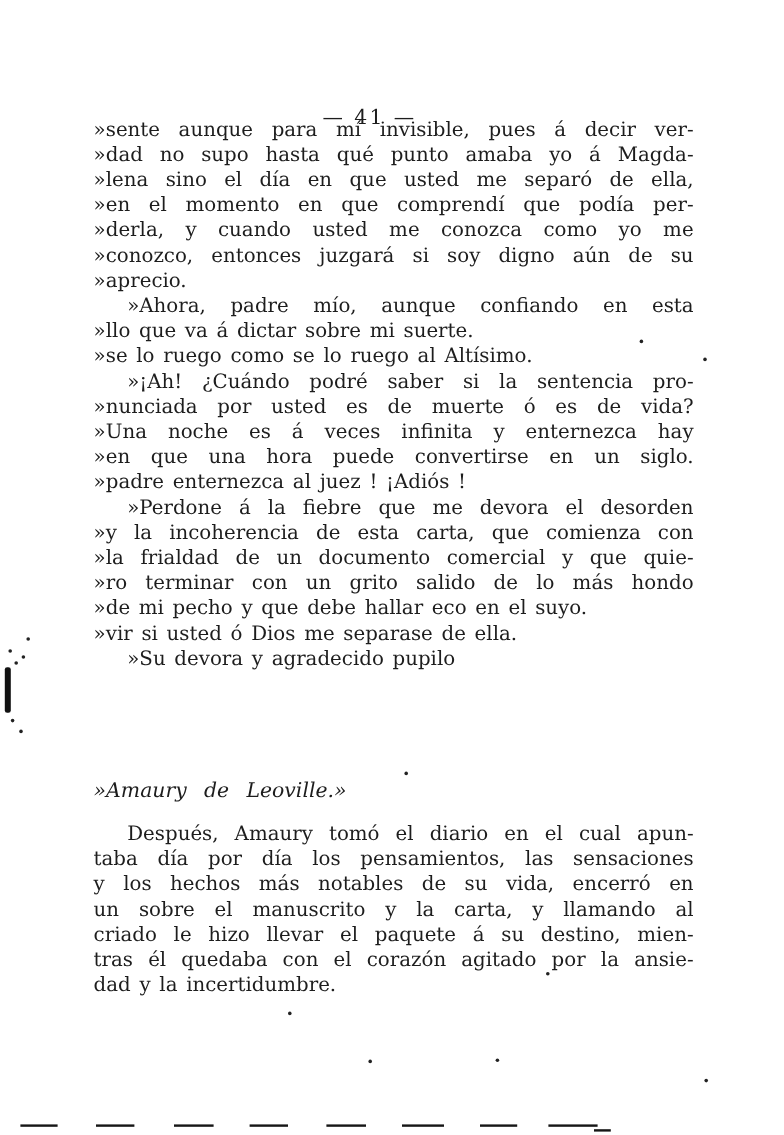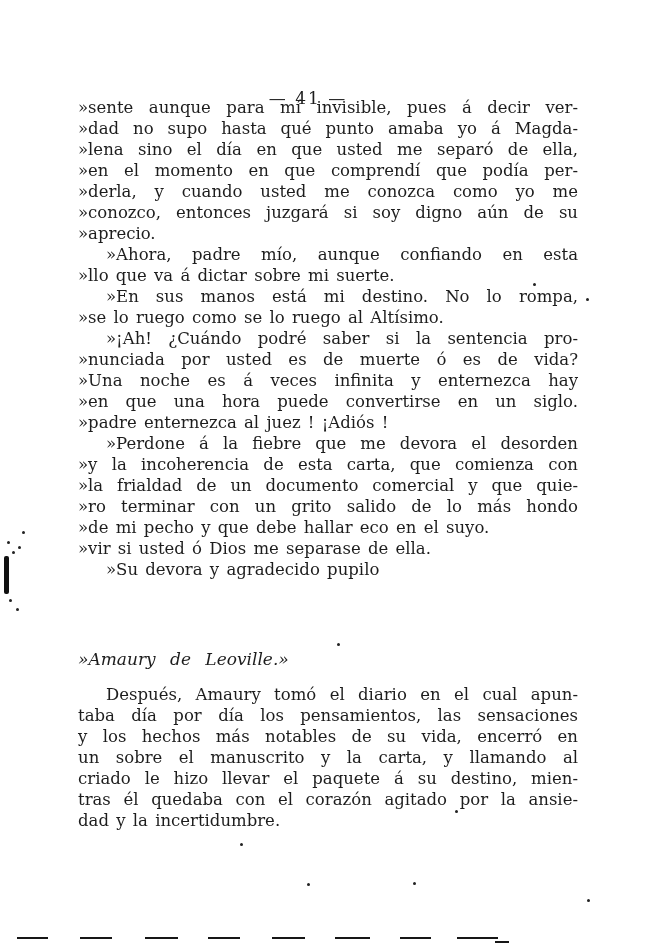--- a/index.html
+++ b/index.html
@@ -58,21 +58,20 @@
   <div class="text-block letter-block">
       <div class="line just">»sente aunque para mí invisible, pues á decir ver-</div>
       <div class="line just">»dad no supo hasta qué punto amaba yo á Magda-</div>
       <div class="line just">»lena sino el día en que usted me separó de ella,</div>
       <div class="line just">»en el momento en que comprendí que podía per-</div>
       <div class="line just">»derla, y cuando usted me conozca como yo me</div>
       <div class="line just">»conozco, entonces juzgará si soy digno aún de su</div>
       <div class="line">»aprecio.</div>
       <div class="line indent just">»Ahora, padre mío, aunque confiando en esta</div>
       <div class="line">»llo que va á dictar sobre mi suerte.</div>
-      <div class="line indent just">»En sus manos está mi destino. No lo rompa,</div>
       <div class="line">»se lo ruego como se lo ruego al Altísimo.</div>
       <div class="line indent just">»¡Ah! ¿Cuándo podré saber si la sentencia pro-</div>
       <div class="line just">»nunciada por usted es de muerte ó es de vida?</div>
       <div class="line just">»Una noche es á veces infinita y enternezca hay</div>
       <div class="line just">»en que una hora puede convertirse en un siglo.</div>
       <div class="line">»padre enternezca al juez ! ¡Adiós !</div>
       <div class="line indent just">»Perdone á la fiebre que me devora el desorden</div>
       <div class="line just">»y la incoherencia de esta carta, que comienza con</div>
       <div class="line just">»la frialdad de un documento comercial y que quie-</div>
       <div class="line just">»ro terminar con un grito salido de lo más hondo</div>

